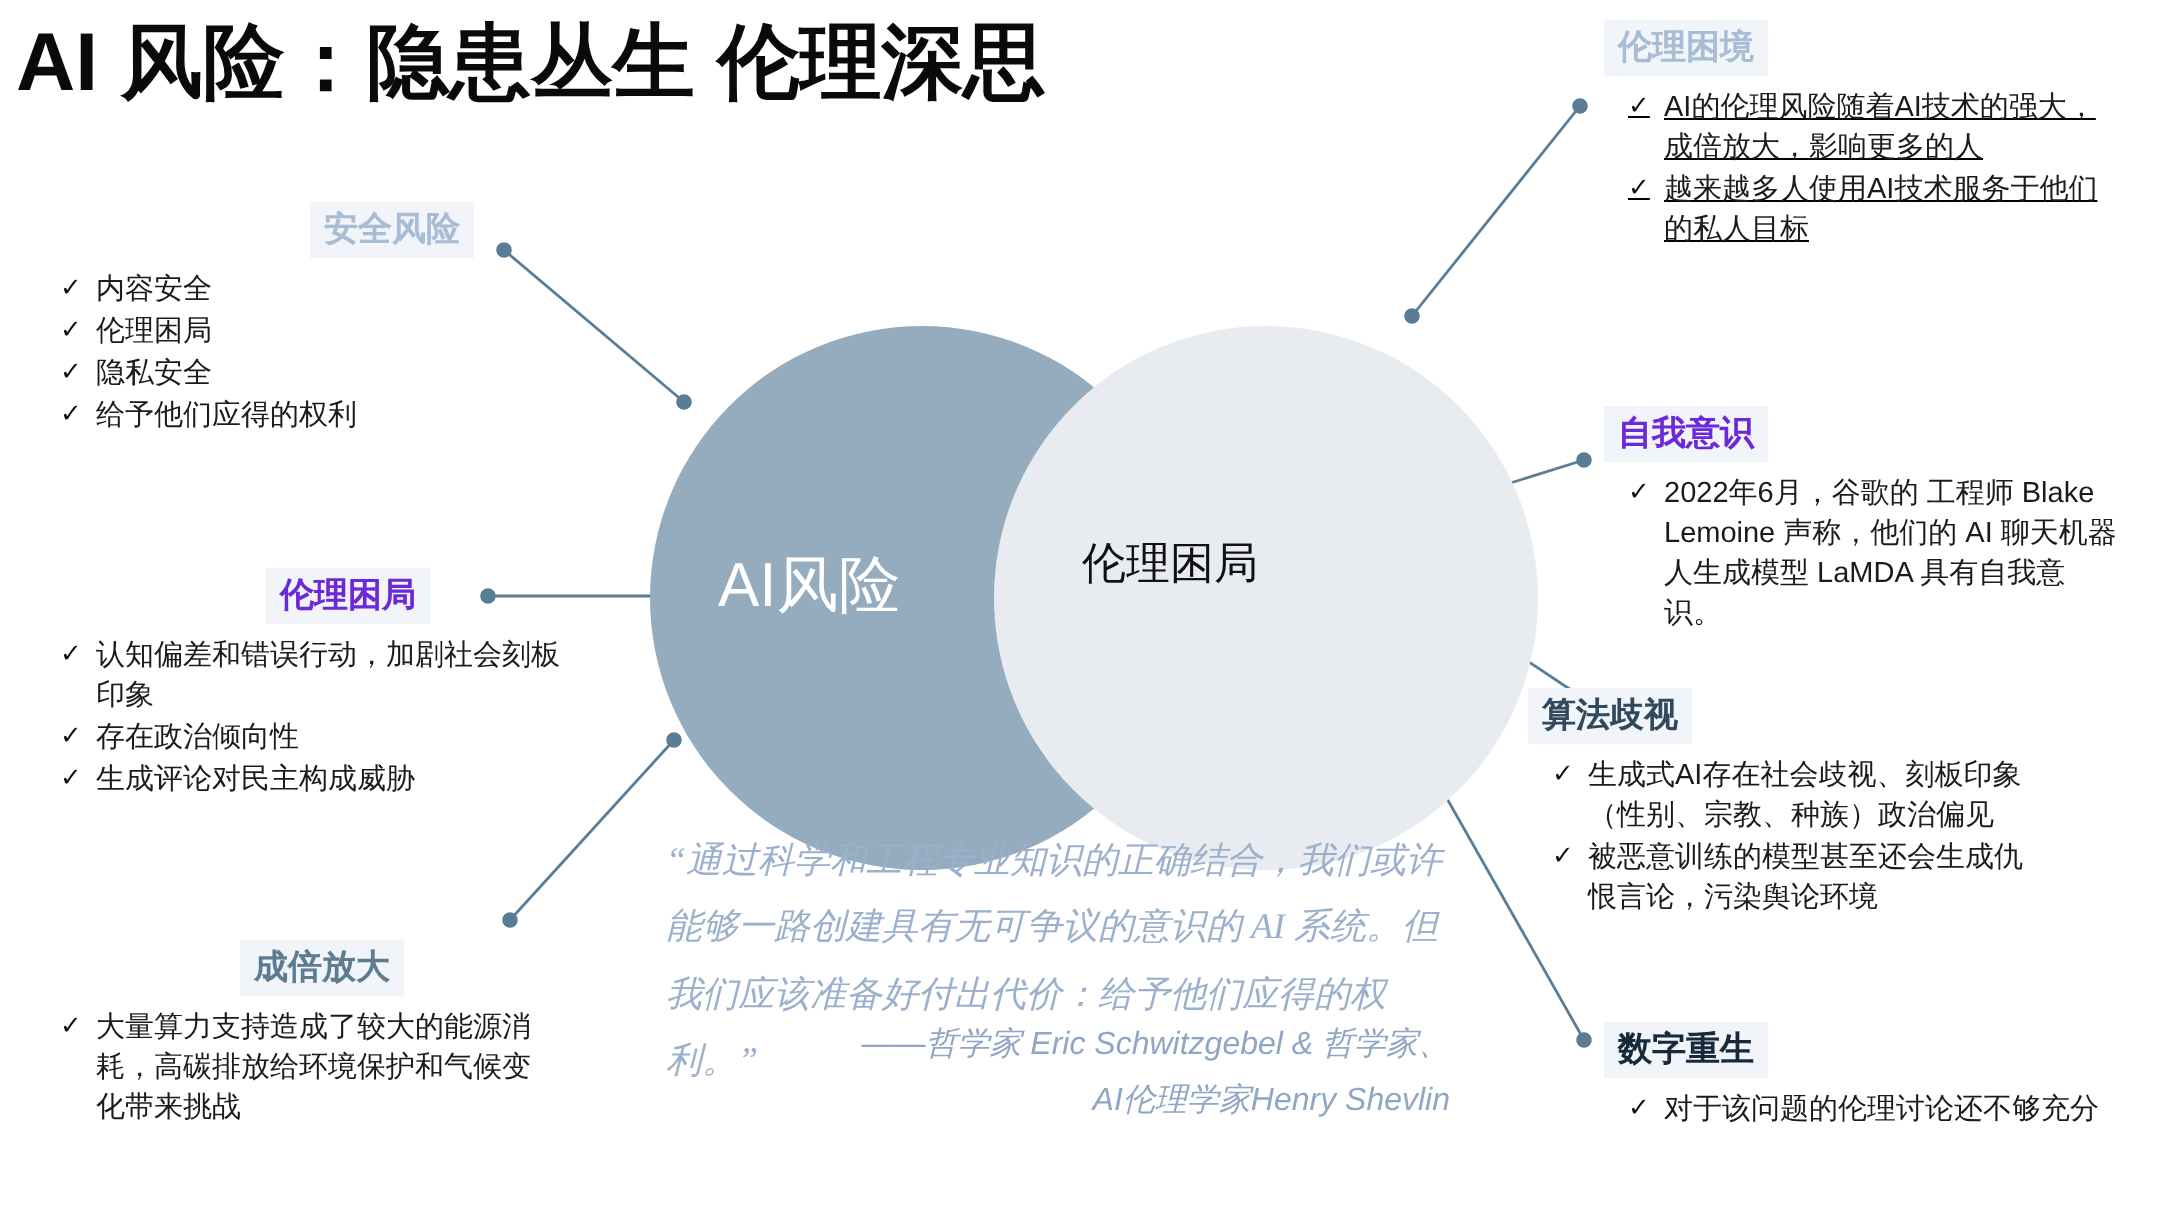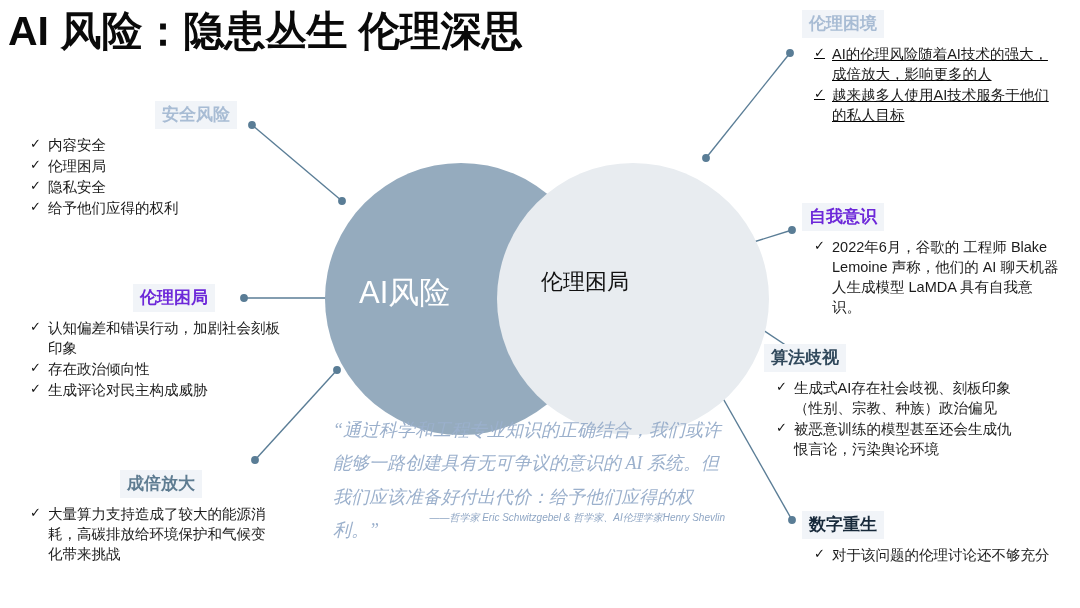--- a/index.html
+++ b/index.html
@@ -40,21 +40,21 @@
 
   
   .quote{
     position:absolute;left:333px;top:414px;width:392px;
     font-style:italic;font-size:18px;line-height:1.85;
     color:#9bb0cc;text-align:left;
     font-family:Liberation Serif, serif;
   }
   .quote-attrib{
     position:absolute;left:425px;top:509px;width:300px;
-    font-style:italic;font-size:10px;line-height:1.75;
+    font-style:italic;font-size:16px;line-height:1.75;
     color:#8fa6c4;text-align:right;
     font-family:"Liberation Sans","DejaVu Sans",sans-serif;
   }
 
   
   .block{position:absolute;}
   .block-heading{
     display:inline-block;
     font-size:17px;font-weight:bold;
     background:#f1f4f8;

